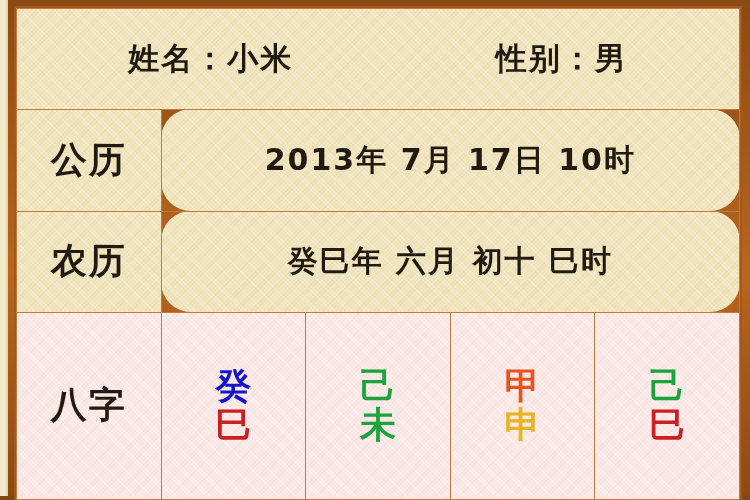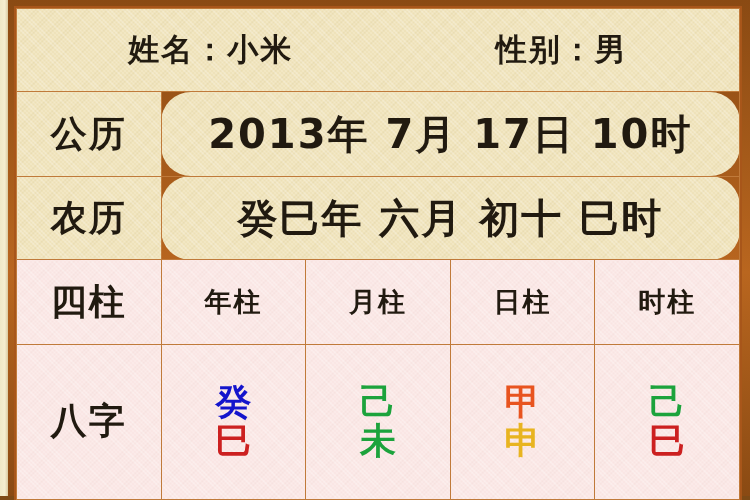--- a/index.html
+++ b/index.html
@@ -97,21 +97,21 @@
   .r-nl   { height: 72px; padding-left: 8px; }   
   .r-sz   { height: 73px; }   
   .r-ss   { height: 70px; }   
   .r-bz   { height: 134px; }  
 
   .lbl {
     font-size: 36px;
     letter-spacing: 3px;
   }
   .val-wide {
-    font-size: 40px;
+    font-size: 30px;
     letter-spacing: 1px;
     text-align: center;
     border-radius: 30px;
   }
   .pillar-head, .shishen {
     font-size: 27px;
     letter-spacing: 3px;
   }
 
   
@@ -151,27 +151,20 @@
       <tr class="r-gl">
         <td class="tan lbl lbl-col">公历</td>
         <td class="tan val-wide" colspan="4">2013年 7月 17日 10时</td>
       </tr>
 
       <tr class="r-nl">
         <td class="tan lbl lbl-col">农历</td>
         <td class="tan val-wide" colspan="4">癸巳年 六月 初十 巳时</td>
       </tr>
 
-      <tr class="r-sz">
-        <td class="pink lbl lbl-col">四柱</td>
-        <td class="pink pillar-head pillar-col">年柱</td>
-        <td class="pink pillar-head pillar-col">月柱</td>
-        <td class="pink pillar-head pillar-col">日柱</td>
-        <td class="pink pillar-head pillar-col">时柱</td>
-      </tr>
 
 
       <tr class="r-bz">
         <td class="pink lbl lbl-col">八字</td>
 
         <td class="pink pillar-col">
           <div class="stack">
             <span class="gan" style="color: rgb(20, 20, 204);">癸</span>
             <span class="zhi" style="color: rgb(204, 32, 32);">巳</span>
           </div>

